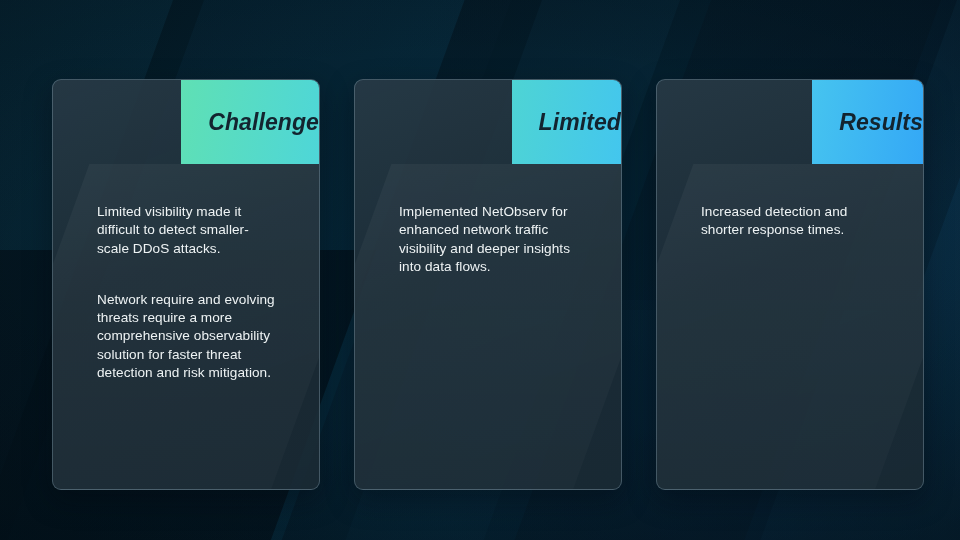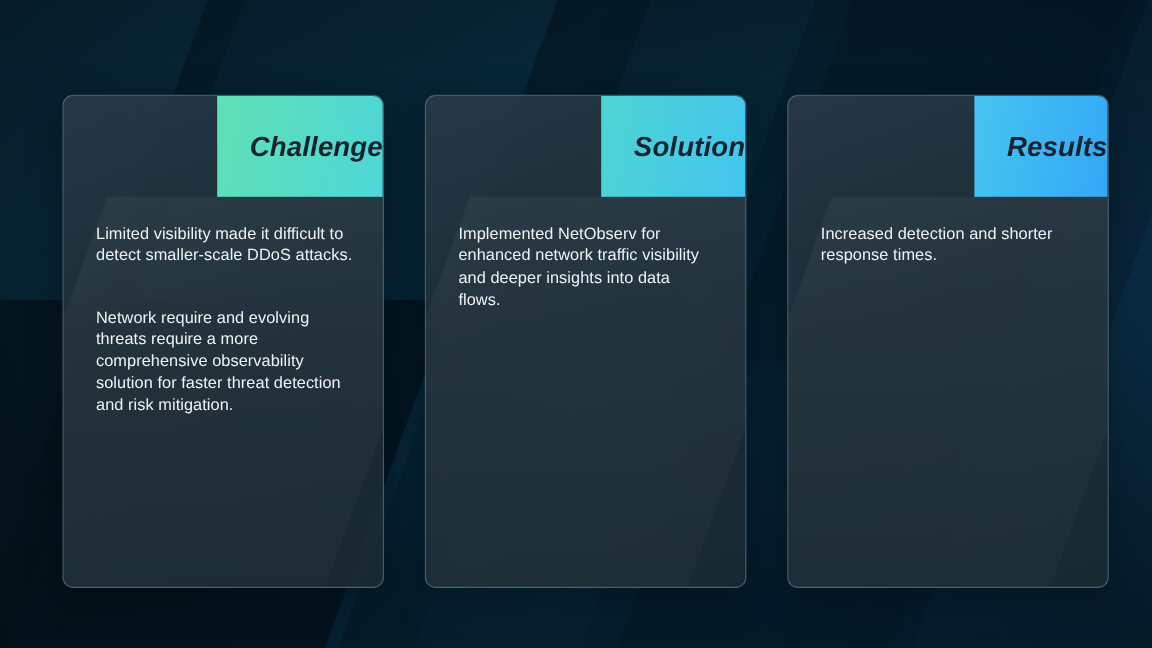--- a/index.html
+++ b/index.html
@@ -120,21 +120,21 @@
     position: relative;
     flex: 1;
     padding: 22px 25px 0 27px;
     box-sizing: border-box;
   }
   .para {
     font-size: 13.6px;
     line-height: 18.3px;
     color: #eef3f4;
     letter-spacing: .06px;
-    margin: 0;
+    margin: 17px;
   }
   .para + .para {
     margin-top: 33px;
   }
 </style>
 </head>
 <body>
 
 <div class="stage">
 
@@ -160,21 +160,21 @@
       </div>
       <div class="card-body">
         <p class="para">Limited visibility made it difficult to detect smaller-scale DDoS attacks.</p>
         <p class="para">Network require and evolving threats require a more comprehensive observability solution for faster threat detection and risk mitigation.</p>
       </div>
     </div>
 
     <div class="card">
       <div class="card-sheen"></div>
       <div class="card-header" id="hdr-1" style="background: linear-gradient(100deg, rgb(78, 212, 212) 0%, rgb(67, 198, 238) 100%);">
-        <span class="card-title" style="color: rgb(19, 36, 47);">Solution</span>
+        <span class="card-title" style="color: rgb(19, 36, 47);">Limited</span>
       </div>
       <div class="card-body">
         <p class="para">Implemented NetObserv for enhanced network traffic visibility and deeper insights into data flows.</p>
       </div>
     </div>
 
     <div class="card">
       <div class="card-sheen"></div>
       <div class="card-header" id="hdr-2" style="background: linear-gradient(100deg, rgb(70, 196, 239) 0%, rgb(52, 168, 246) 100%);">
         <span class="card-title" style="color: rgb(19, 36, 47);">Results</span>

